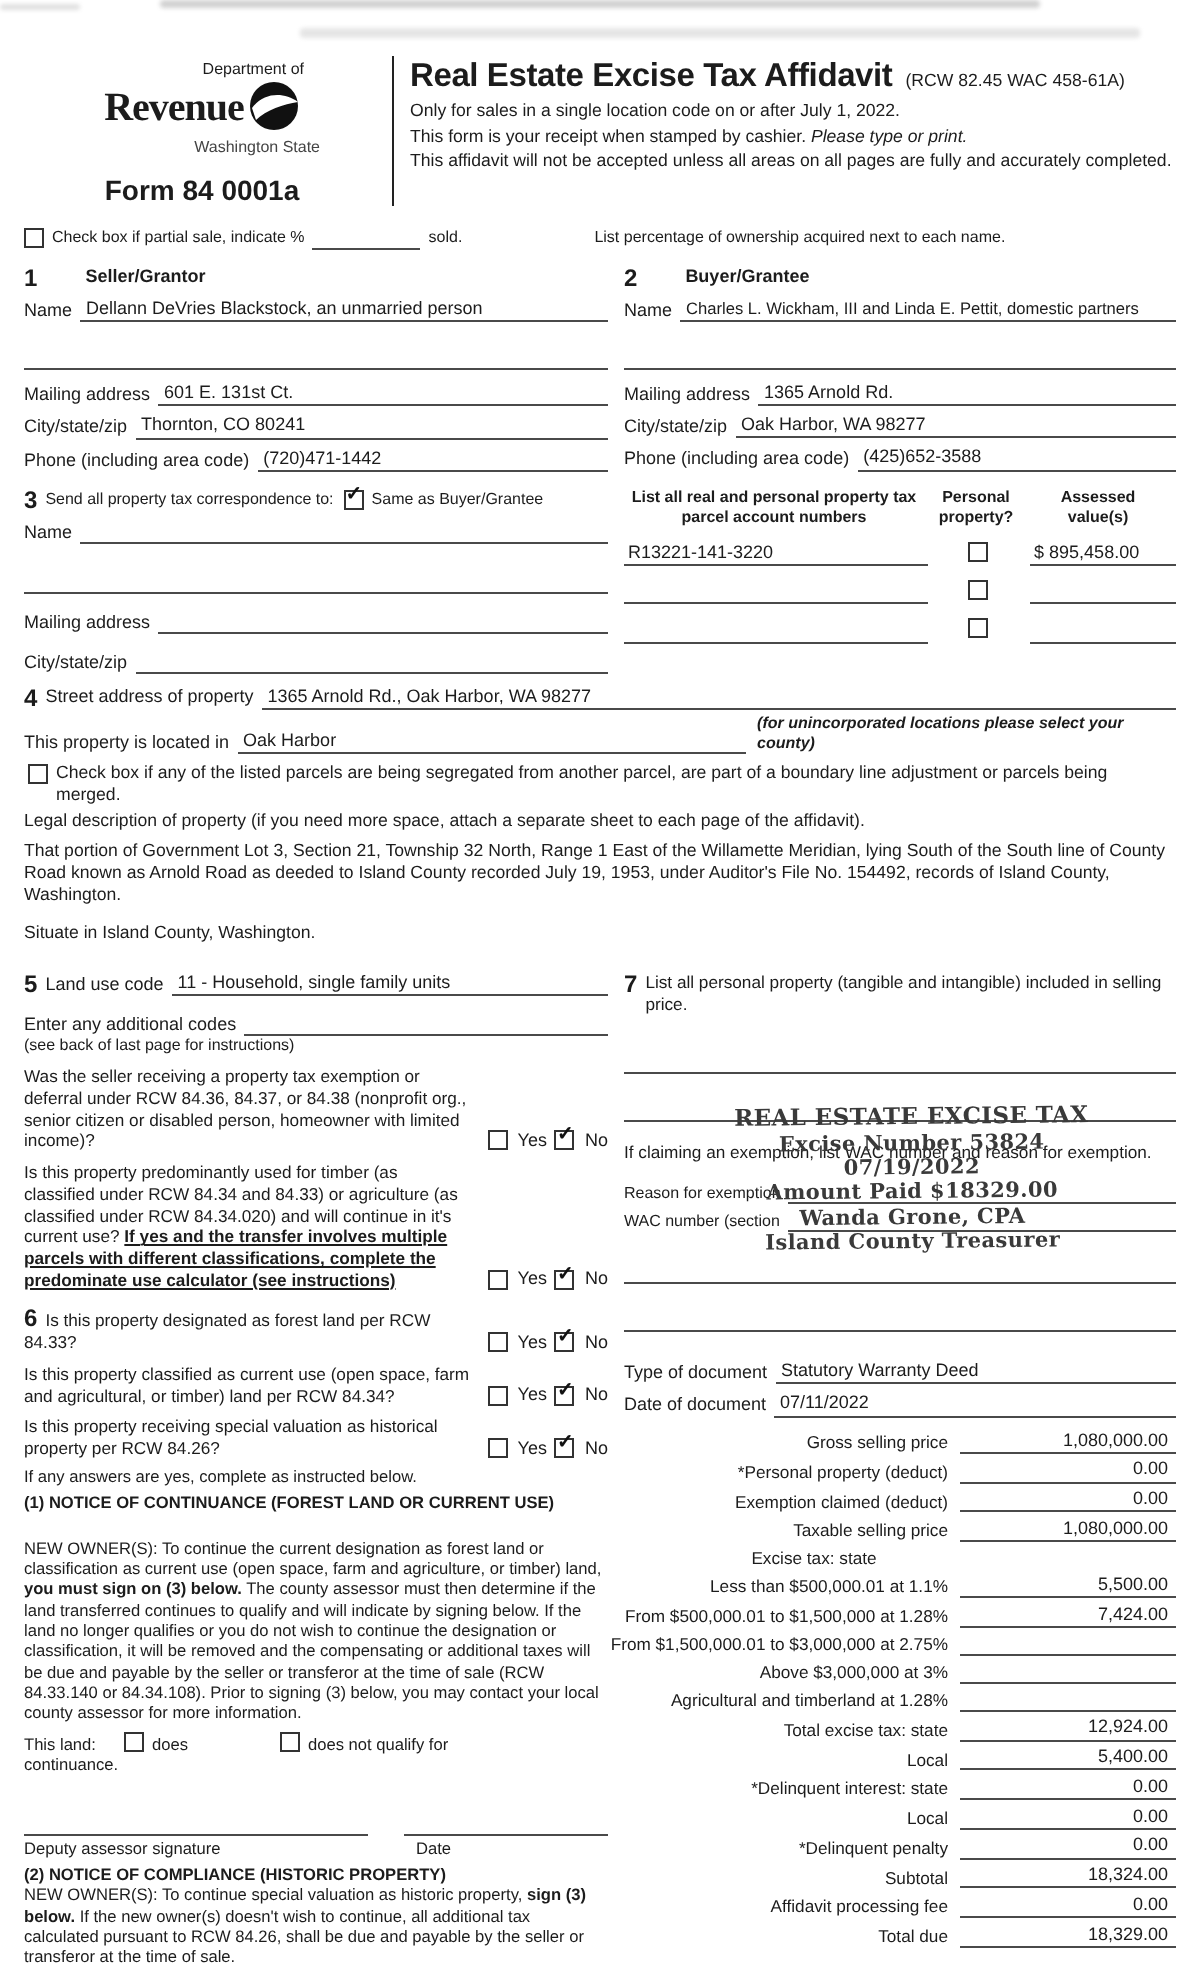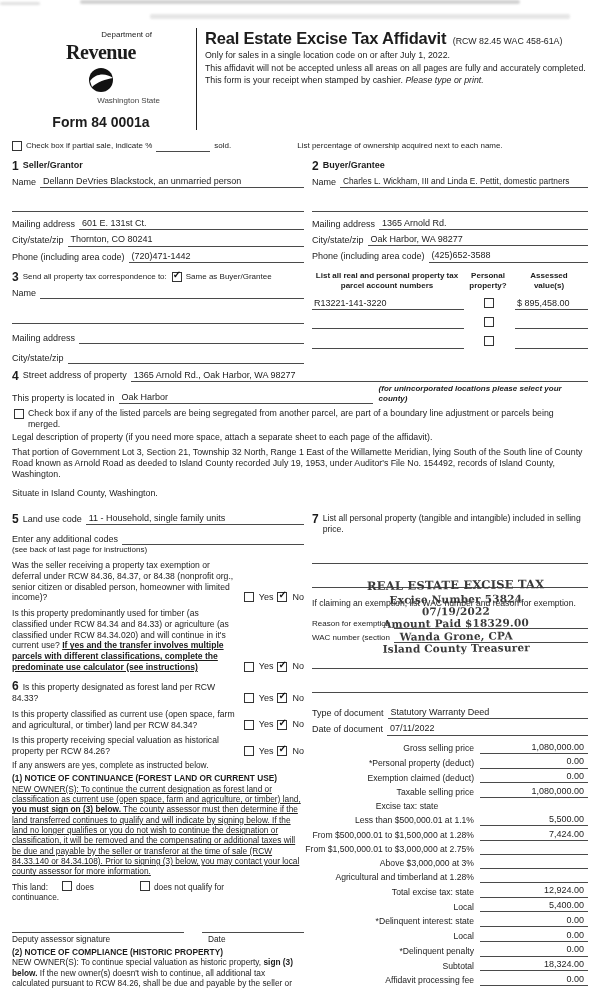--- a/index.html
+++ b/index.html
@@ -11,32 +11,32 @@
   .page{padding:0 12px;}
   b,.b{font-weight:bold;}
   .it{font-style:italic;}
   .small{font-size:8px;}
   .row{display:flex;align-items:flex-end;}
   .lbl{white-space:nowrap;}
   .fill{flex:1;border-bottom:1px solid #4a4a4a;margin-left:4px;padding:0 3px 0 3px;min-height:11px;position:relative;}
   .fill.noflex{flex:none;}
   .val{white-space:nowrap;}
   .secnum{font-weight:bold;font-size:12px;margin-right:4px;line-height:1;}
-  .sectitle{font-weight:bold;}
+  .sectitle{font-weight:bold;margin-left:20px;}
   .cb{display:inline-block;width:8px;height:8px;border:1px solid #333;position:relative;background:#fff;flex:none;vertical-align:-1px;}
   .cb.checked::after{content:"✓";position:absolute;top:-4px;left:0;font-size:10px;font-weight:bold;color:#111;}
   .yn{display:flex;gap:4px;align-items:center;white-space:nowrap;margin-left:8px;flex:none;}
   .yn .cb{margin-right:1px;}
   .qrow{display:flex;align-items:flex-end;margin-top:5px;}
   .qtext{flex:1;font-size:8.6px;}
   
   .hdr{display:flex;margin-top:26px;}
   .hdr-left{width:178px;text-align:center;flex:none;padding-top:4px;}
   .dept-top{font-size:8px;text-align:right;padding-right:38px;}
-  .revline{display:flex;justify-content:center;align-items:center;gap:2px;flex-direction:column;}
+  .revline{display:flex;justify-content:center;align-items:center;gap:2px;}
   .revname{font-size:20px;font-weight:bold;letter-spacing:-0.5px;font-family:"Liberation Serif", serif;}
   .wastate{font-size:8px;color:#444;text-align:right;padding-right:30px;}
   .formno{font-size:14px;font-weight:bold;margin-top:8px;}
   .hdr-sep{border-left:1.5px solid #222;margin:2px 8px 2px 6px;}
   .hdr-right{flex:1;padding-top:2px;}
   .title{font-size:16.5px;font-weight:bold;letter-spacing:-0.2px;display:inline;}
   .titleref{font-size:8.8px;margin-left:4px;}
   .hsub{font-size:8.8px;margin-top:1.5px;}
   
   .cols{display:flex;gap:8px;}
@@ -89,24 +89,24 @@
       <div class="wastate">Washington State</div>
       <div class="formno">Form 84 0001a</div>
     </div>
     <div class="hdr-sep"></div>
     <div class="hdr-right">
       <div>
         <span class="title">Real Estate Excise Tax Affidavit</span>
         <span class="titleref">(RCW 82.45 WAC 458-61A)</span>
       </div>
       <div class="hsub">Only for sales in a single location code on or after July 1, 2022.</div>
-      <div class="hsub">This affidavit will not be accepted unless all areas on all pages are fully and accurately completed.</div>
       <div class="hsub">
         <span>This form is your receipt when stamped by cashier.</span> <span class="it">Please type or print.</span>
       </div>
+      <div class="hsub">This affidavit will not be accepted unless all areas on all pages are fully and accurately completed.</div>
     </div>
   </div>
 
   <div class="row mt8" style="align-items:center;">
     <span class="cb"></span>
     <span class="small" style="margin-left:4px;">Check box if partial sale, indicate %</span>
     <span class="fill noflex" style="width:48px;"></span>
     <span class="small" style="margin-left:4px;">sold.</span>
     <span class="small" style="margin-left:66px;">List percentage of ownership acquired next to each name.</span>
   </div>
@@ -292,21 +292,21 @@
           <div class="qtext">Is this property receiving special valuation as historical property per RCW 84.26?</div>
           <div class="yn">
             <span class="cb"></span>
               <span>Yes</span>
             <span class="cb checked"></span>
               <span>No</span>
           </div>
         </div>
         <div class="notice mt6">If any answers are yes, complete as instructed below.</div>
         <div class="notice b">(1) NOTICE OF CONTINUANCE (FOREST LAND OR CURRENT USE)</div>
-        <div class="notice" style="margin-top:0;text-decoration:underline;">
+        <div class="notice" style="margin-top:12px;">
           <span>NEW OWNER(S): To continue the current designation as forest land or classification as current use (open space, farm and agriculture, or timber) land, </span><b>you must sign on (3) below.</b><span> The county assessor must then determine if the land transferred continues to qualify and will indicate by signing below. If the land no longer qualifies or you do not wish to continue the designation or classification, it will be removed and the compensating or additional taxes will be due and payable by the seller or transferor at the time of sale (RCW 84.33.140 or 84.34.108). Prior to signing (3) below, you may contact your local county assessor for more information.</span>
         </div>
         <div class="row mt2" style="align-items:center;">
           <span class="notice">This land:</span>
           <span class="cb" style="margin-left:14px;"></span>
           <span class="notice" style="margin-left:4px;">does</span>
           <span class="cb" style="margin-left:46px;"></span>
           <span class="notice" style="margin-left:4px;text-align:right;">does not qualify for</span>
         </div>
         <div class="notice" style="margin-top:0;">continuance.</div>

